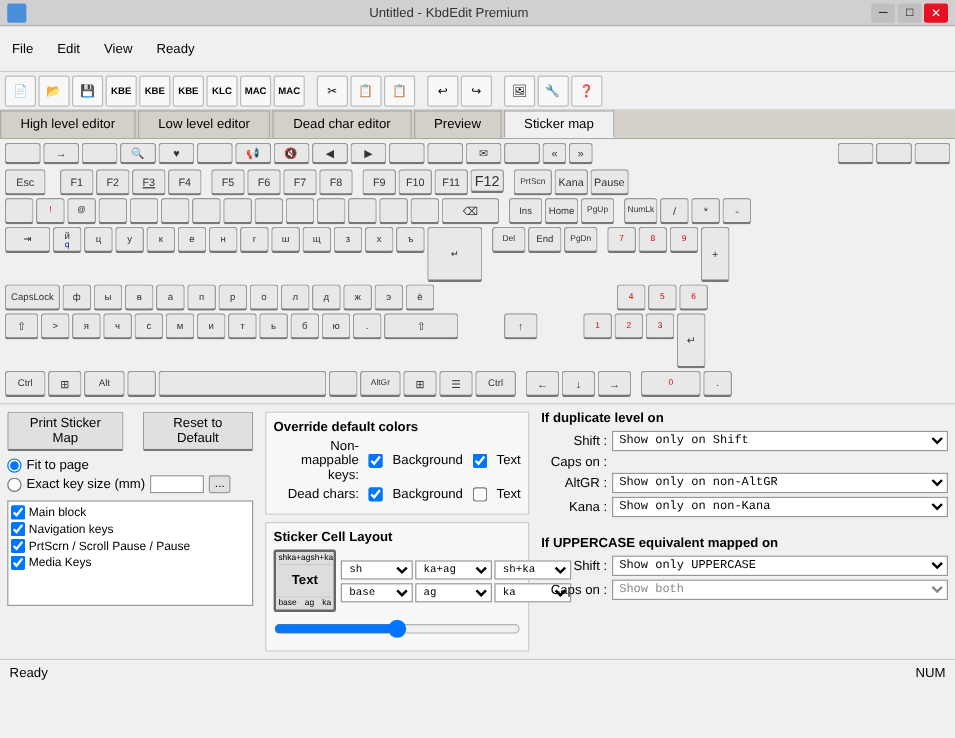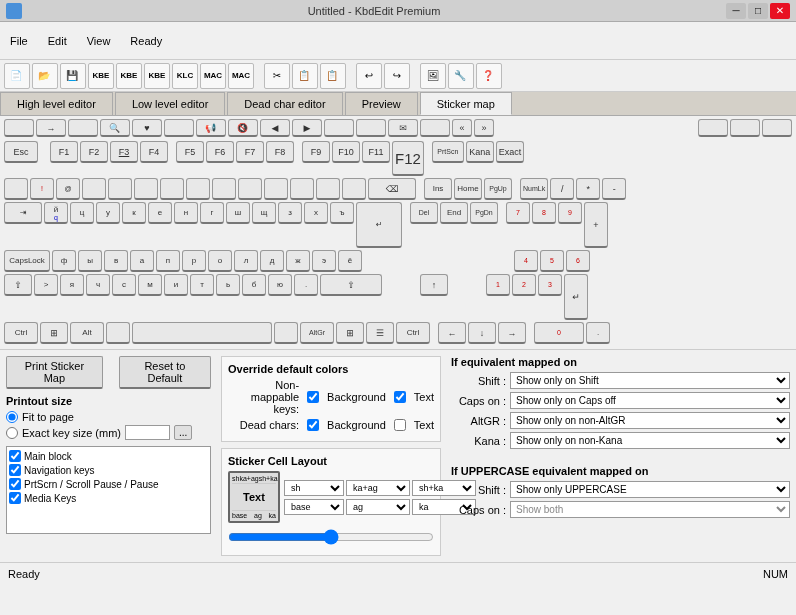--- a/index.html
+++ b/index.html
@@ -54,21 +54,21 @@
     
     
     .override-section { border: 1px solid #ccc; padding: 6px; background: #f8f8f8; margin-bottom: 6px; }
     .override-row { display: flex; align-items: center; gap: 8px; margin-bottom: 4px; font-size: 11px; }
     .override-label { width: 90px; text-align: right; }
     
     
     .sticker-section { border: 1px solid #ccc; padding: 6px; background: #f8f8f8; }
     
     
-    select { font-size: 10px; padding: 1px 2px; border: 1px solid #999; background: white; }
+    select { font-size: 10px; padding: 1px 2px; border: 1px solid #999; background: white; font-family: Liberation Mono, monospace; }
     
     
     .duplicate-section { margin-bottom: 8px; }
     .dup-row { display: flex; align-items: center; gap: 4px; margin-bottom: 3px; font-size: 11px; }
     .dup-label { width: 55px; text-align: right; }
     .dup-select { flex: 1; font-size: 10px; border: 1px solid #999; background: white; padding: 1px; }
     
     
     .status-bar { background: #f0f0f0; border-top: 1px solid #ccc; height: 22px; display: flex; align-items: center; justify-content: space-between; padding: 0 8px; font-size: 11px; flex-shrink: 0; }
     
@@ -186,25 +186,25 @@
     <div class="key" style="min-width:28px; height:22px; font-size:9px;">F4</div>
     <div style="width:4px;"></div>
     <div class="key" style="min-width:28px; height:22px; font-size:9px;">F5</div>
     <div class="key" style="min-width:28px; height:22px; font-size:9px;">F6</div>
     <div class="key" style="min-width:28px; height:22px; font-size:9px;">F7</div>
     <div class="key" style="min-width:28px; height:22px; font-size:9px;">F8</div>
     <div style="width:4px;"></div>
     <div class="key" style="min-width:28px; height:22px; font-size:9px;">F9</div>
     <div class="key" style="min-width:28px; height:22px; font-size:9px;">F10</div>
     <div class="key" style="min-width:28px; height:22px; font-size:9px;">F11</div>
-    <div class="key" style="min-width:28px; height:35px; font-size:15px;">F12</div>
+    <div class="key" style="min-width:28px; height:20px; font-size:12px;">F12</div>
     <div style="width:4px;"></div>
     <div class="key" style="min-width:32px; height:22px; font-size:7px; line-height:1.1;">PrtScn</div>
     <div class="key" style="min-width:28px; height:22px; font-size:9px;">Kana</div>
-    <div class="key" style="min-width:28px; height:22px; font-size:9px;">Exact</div>
+    <div class="key" style="min-width:28px; height:22px; font-size:9px;">Pause</div>
   </div>
 
   <div class="key-row" style="margin-top:2px;">
     <div class="key" style="min-width:24px; height:22px;"></div>
     <div class="key" style="min-width:24px; height:22px; font-size:9px;">
         <span style="font-size:7px; color:#cc0000;">!</span>
       </div>
     <div class="key" style="min-width:24px; height:22px;">
         <span style="font-size:7px;">@</span>
       </div>
@@ -350,21 +350,20 @@
 </div>
 
 <div class="bottom-panel">
 
   <div class="left-panel">
     <div class="row-btns">
       <button class="btn">Print Sticker Map</button>
       <button class="btn">Reset to Default</button>
     </div>
 
-    <div class="section-title">Printout size</div>
     <div class="radio-group">
       <label class="radio-item">
         <input type="radio" name="printsize" checked="" style="">
         <span>Fit to page</span>
       </label>
       <label class="radio-item">
         <input type="radio" name="printsize" style="">
         <span>Exact key size (mm)</span>
         <input type="text" style="width: 45px;">
         <button class="tiny-btn">...</button>
@@ -464,37 +463,32 @@
       </div>
 
       <div class="slider-container" style="margin-top:6px;">
         <input type="range" min="0" max="100" value="50" style="">
       </div>
     </div>
   </div>
 
   <div class="right-panel">
     <div class="duplicate-section">
-      <div class="section-title">If equivalent mapped on</div>
+      <div class="section-title">If duplicate level on</div>
 
       <div class="dup-row">
         <span class="dup-label">Shift :</span>
         <select class="dup-select">
           <option>Show only on Shift</option>
           <option>Show both</option>
           <option>Show only</option>
         </select>
       </div>
       <div class="dup-row">
         <span class="dup-label">Caps on :</span>
-        <select class="dup-select">
-          <option>Show only on Caps off</option>
-          <option>Show both</option>
-          <option>Show only</option>
-        </select>
       </div>
       <div class="dup-row">
         <span class="dup-label">AltGR :</span>
         <select class="dup-select">
           <option>Show only on non-AltGR</option>
           <option>Show both</option>
           <option>Show only</option>
         </select>
       </div>
       <div class="dup-row">

